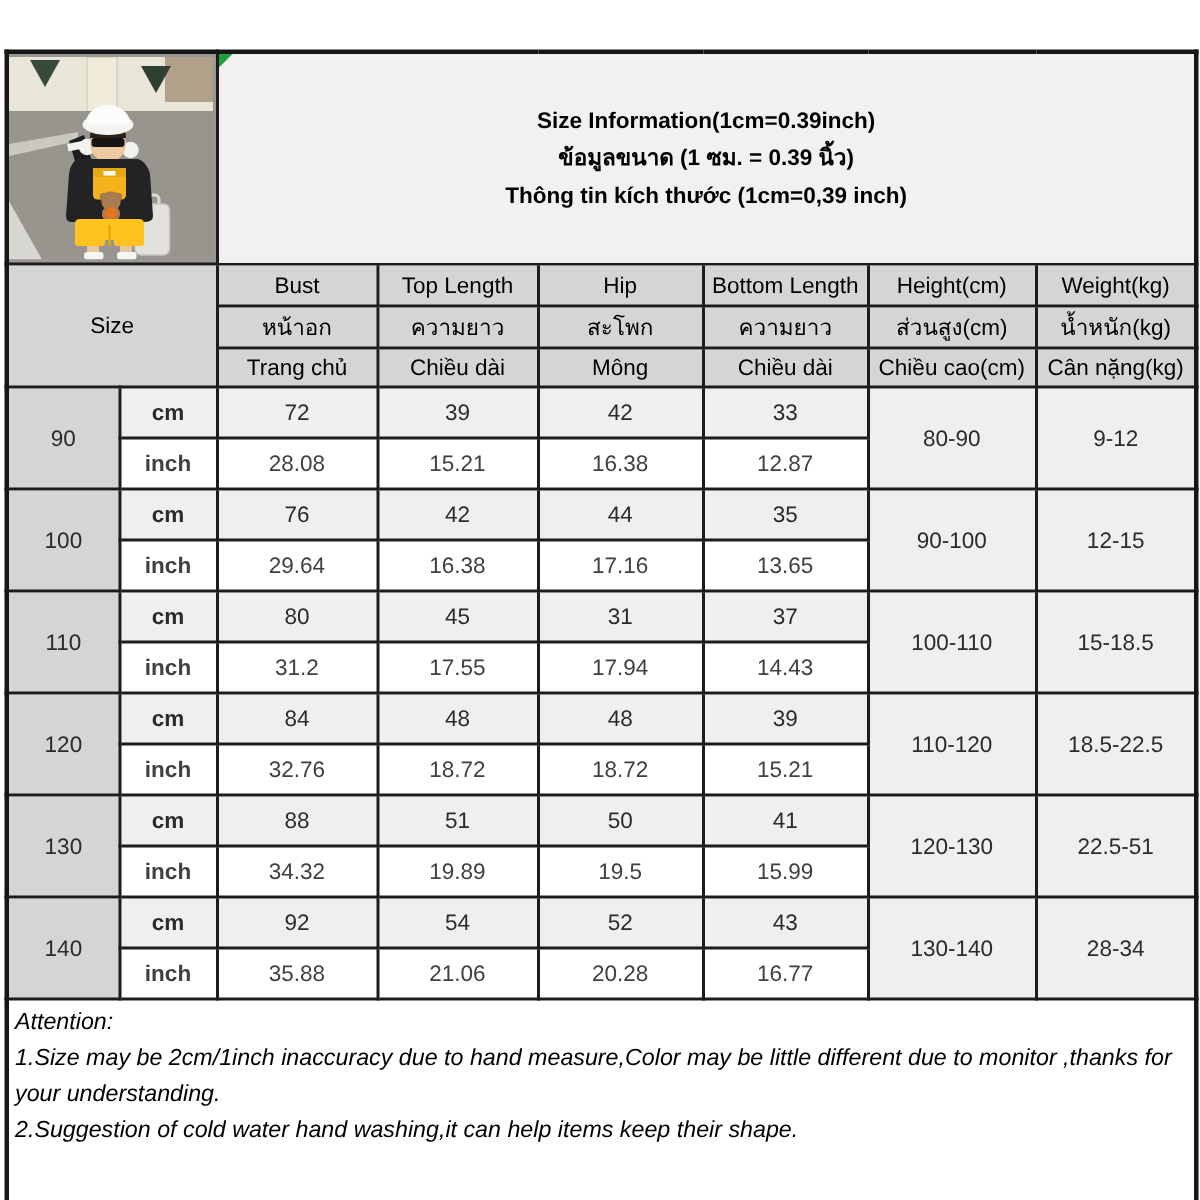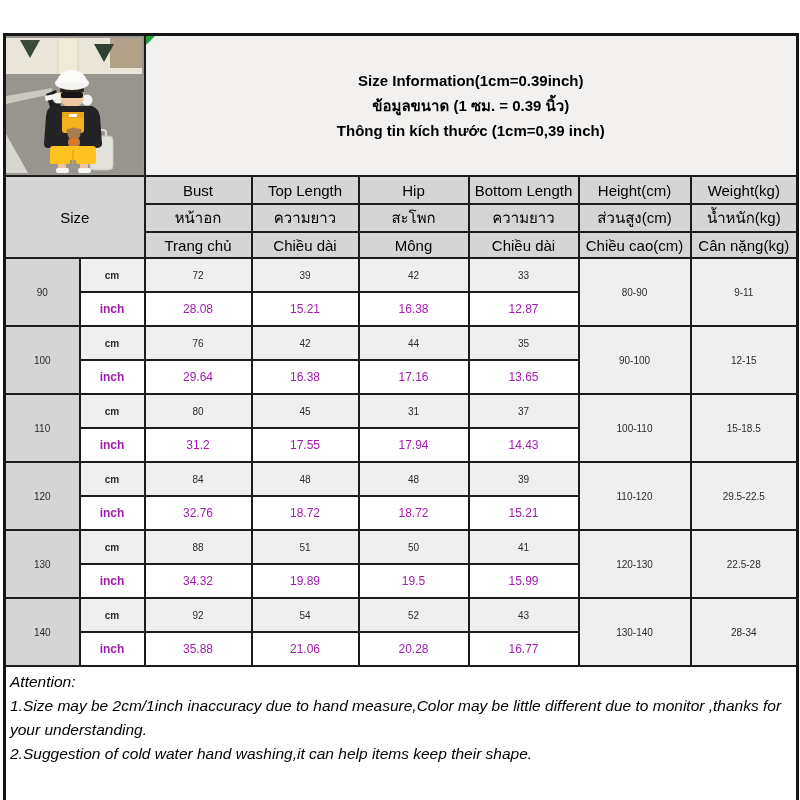--- a/index.html
+++ b/index.html
@@ -26,22 +26,22 @@
   .title-line{font-weight:bold;font-size:15px;line-height:25px;color:#000;}
   .corner-marker{
     position:absolute;top:0;left:0;width:0;height:0;
     border-left:9px solid #1fa03a;border-bottom:9px solid transparent;
   }
   
   tr.head td{background:#d5d5d5;font-weight:normal;font-size:15px;height:26px;color:#000;}
   tr.head.vi td{height:24px;}
   td.size-head{font-size:29px;font-weight:bold;background:#d5d5d5;}
   
-  tr.r-cm td{background:#efefef;height:32px;font-size:10px;color:#2b2b2b;text-align:center;}
-  tr.r-inch td{background:#ffffff;height:32px;font-size:12px;color:#a21caf;}
+  tr.r-cm td{background:#efefef;height:32px;font-size:15px;color:#2b2b2b;text-align:center;}
+  tr.r-inch td{background:#ffffff;height:32px;font-size:15px;color:#404040;}
   td.size-cell{background:#d5d5d5 !important;font-weight:normal;font-size:15px;color:#000;}
   td.unit-cell{font-weight:bold;color:#000;}
   td.range-cell{background:#efefef !important;font-size:15px;color:#2b2b2b;}
   
   tr.attn td{
     height:131px;background:#ffffff;text-align:left;vertical-align:top;
     padding:3px 6px 0 4px;white-space:normal;
   }
   .attn-text{font-size:15.5px;line-height:24px;color:#000;font-style:italic;}
   svg{display:block;}
@@ -150,21 +150,21 @@
   </tr>
 
   <tr class="r-cm">
     <td class="size-cell" rowspan="2">90</td>
     <td class="unit-cell">cm</td>
     <td>72</td>
     <td>39</td>
     <td>42</td>
     <td>33</td>
     <td class="range-cell" rowspan="2">80-90</td>
-    <td class="range-cell" rowspan="2">9-11</td>
+    <td class="range-cell" rowspan="2">9-12</td>
   </tr>
   <tr class="r-inch">
     <td class="unit-cell">inch</td>
     <td>28.08</td>
     <td>15.21</td>
     <td>16.38</td>
     <td>12.87</td>
   </tr>
 
   <tr class="r-cm">
@@ -204,39 +204,39 @@
   </tr>
 
   <tr class="r-cm">
     <td class="size-cell" rowspan="2">120</td>
     <td class="unit-cell">cm</td>
     <td>84</td>
     <td>48</td>
     <td>48</td>
     <td>39</td>
     <td class="range-cell" rowspan="2">110-120</td>
-    <td class="range-cell" rowspan="2">29.5-22.5</td>
+    <td class="range-cell" rowspan="2">18.5-22.5</td>
   </tr>
   <tr class="r-inch">
     <td class="unit-cell">inch</td>
     <td>32.76</td>
     <td>18.72</td>
     <td>18.72</td>
     <td>15.21</td>
   </tr>
 
   <tr class="r-cm">
     <td class="size-cell" rowspan="2">130</td>
     <td class="unit-cell">cm</td>
     <td>88</td>
     <td>51</td>
     <td>50</td>
     <td>41</td>
     <td class="range-cell" rowspan="2">120-130</td>
-    <td class="range-cell" rowspan="2">22.5-28</td>
+    <td class="range-cell" rowspan="2">22.5-51</td>
   </tr>
   <tr class="r-inch">
     <td class="unit-cell">inch</td>
     <td>34.32</td>
     <td>19.89</td>
     <td>19.5</td>
     <td>15.99</td>
   </tr>
 
   <tr class="r-cm">

